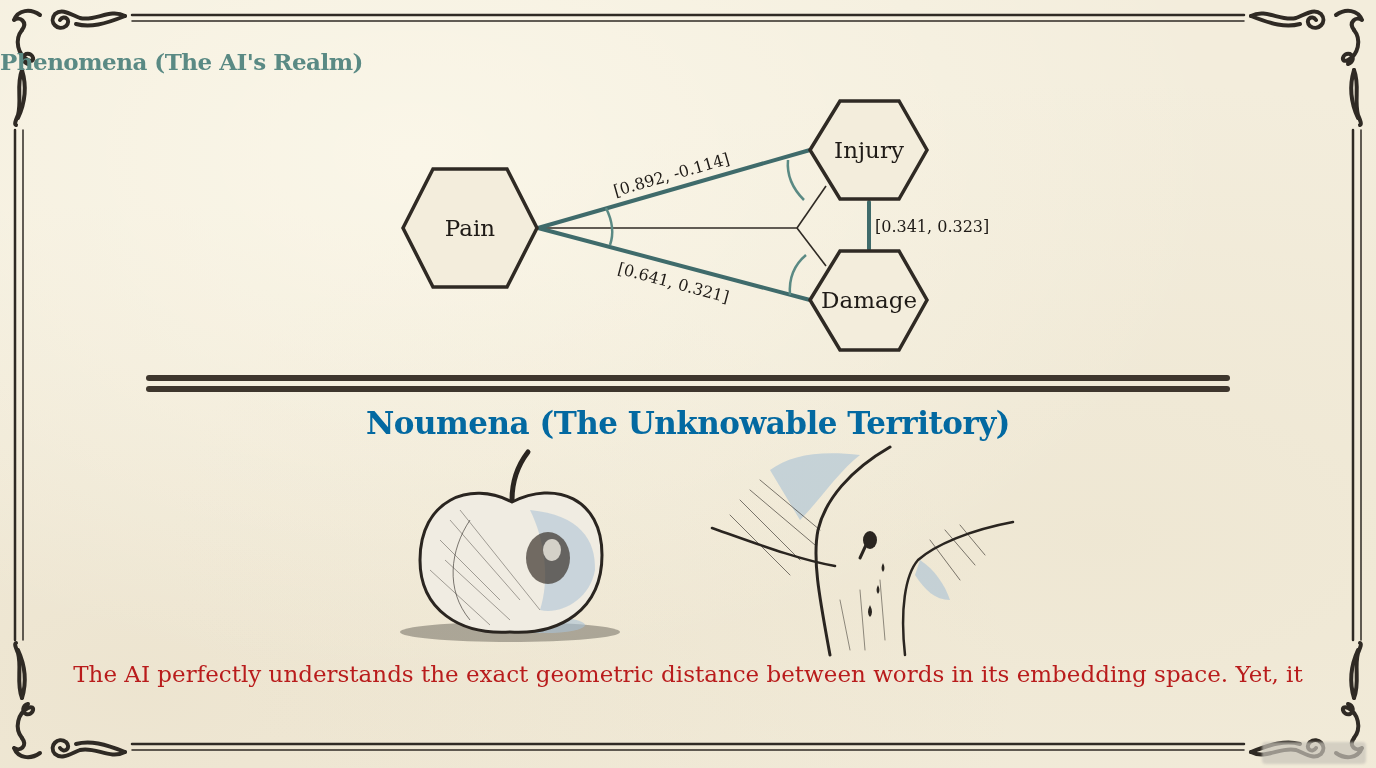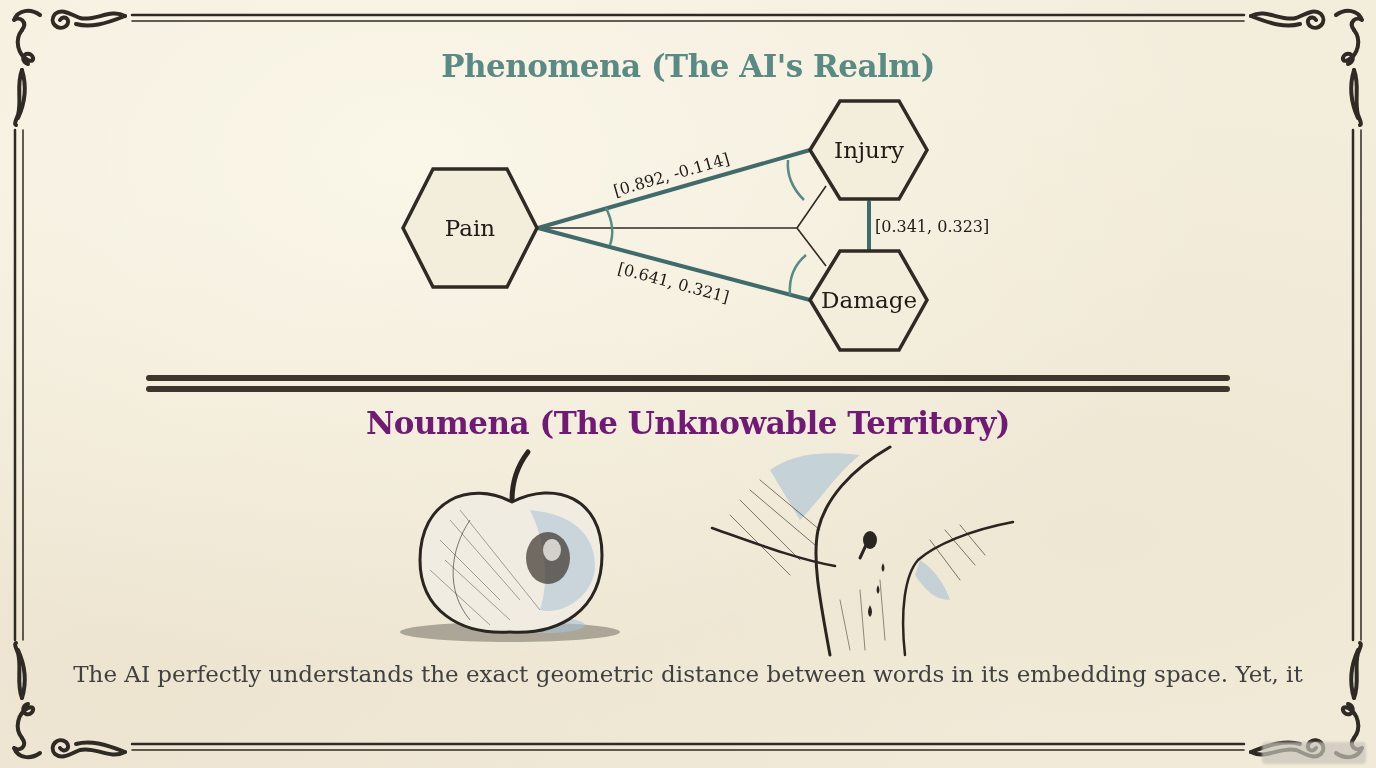--- a/index.html
+++ b/index.html
@@ -8,34 +8,34 @@
     background: #f3eddc;
     background-image:
       radial-gradient(ellipse at 30% 20%, rgba(255,252,240,0.6), transparent 60%),
       radial-gradient(ellipse at 80% 70%, rgba(230,220,195,0.35), transparent 60%),
       radial-gradient(ellipse at 10% 90%, rgba(225,212,185,0.35), transparent 50%);
     font-family: "DejaVu Serif", serif;
     color: #2f2a24;
   }
   .frame-svg { position: absolute; left: 0; top: 0; width: 1376px; height: 768px; }
   .title-top {
-    position: absolute; left: 0; width: 1376px; top: 48px; text-align: center;
-    font-family: "DejaVu Serif", serif; font-weight: bold; font-size: 31px;
+    position: absolute; left: 0; width: 1376px; top: 48px; text-align: left;
+    font-family: "DejaVu Serif", serif; font-weight: bold; font-size: 23px;
     color: #5a8a84; letter-spacing: -0.5px;
   }
   .title-bottom {
     position: absolute; left: 0; width: 1376px; top: 405px; text-align: center;
     font-family: "DejaVu Serif", serif; font-weight: bold; font-size: 31px;
-    color: #701a75; letter-spacing: -0.5px;
+    color: #0369a1; letter-spacing: -0.5px;
   }
   .diagram-svg { position: absolute; left: 0; top: 0; width: 1376px; height: 768px; }
   .caption {
     position: absolute; left: 60px; width: 1256px; top: 659px; text-align: center;
     font-family: "DejaVu Serif", serif; font-size: 23px; line-height: 31px;
-    color: #404040;
+    color: #b91c1c;
   }
   .node-label { font-family: "DejaVu Serif", serif; font-size: 23px; fill: #1f1b17; }
   .edge-label { font-family: "DejaVu Serif", serif; font-size: 16px; fill: #1f1b17; }
   .watermark {
     position: absolute; left: 1262px; top: 742px; width: 104px; height: 22px;
     background: rgba(200,195,185,0.7); border-radius: 4px; filter: blur(1px);
   }
 </style>
 </head>
 <body>

